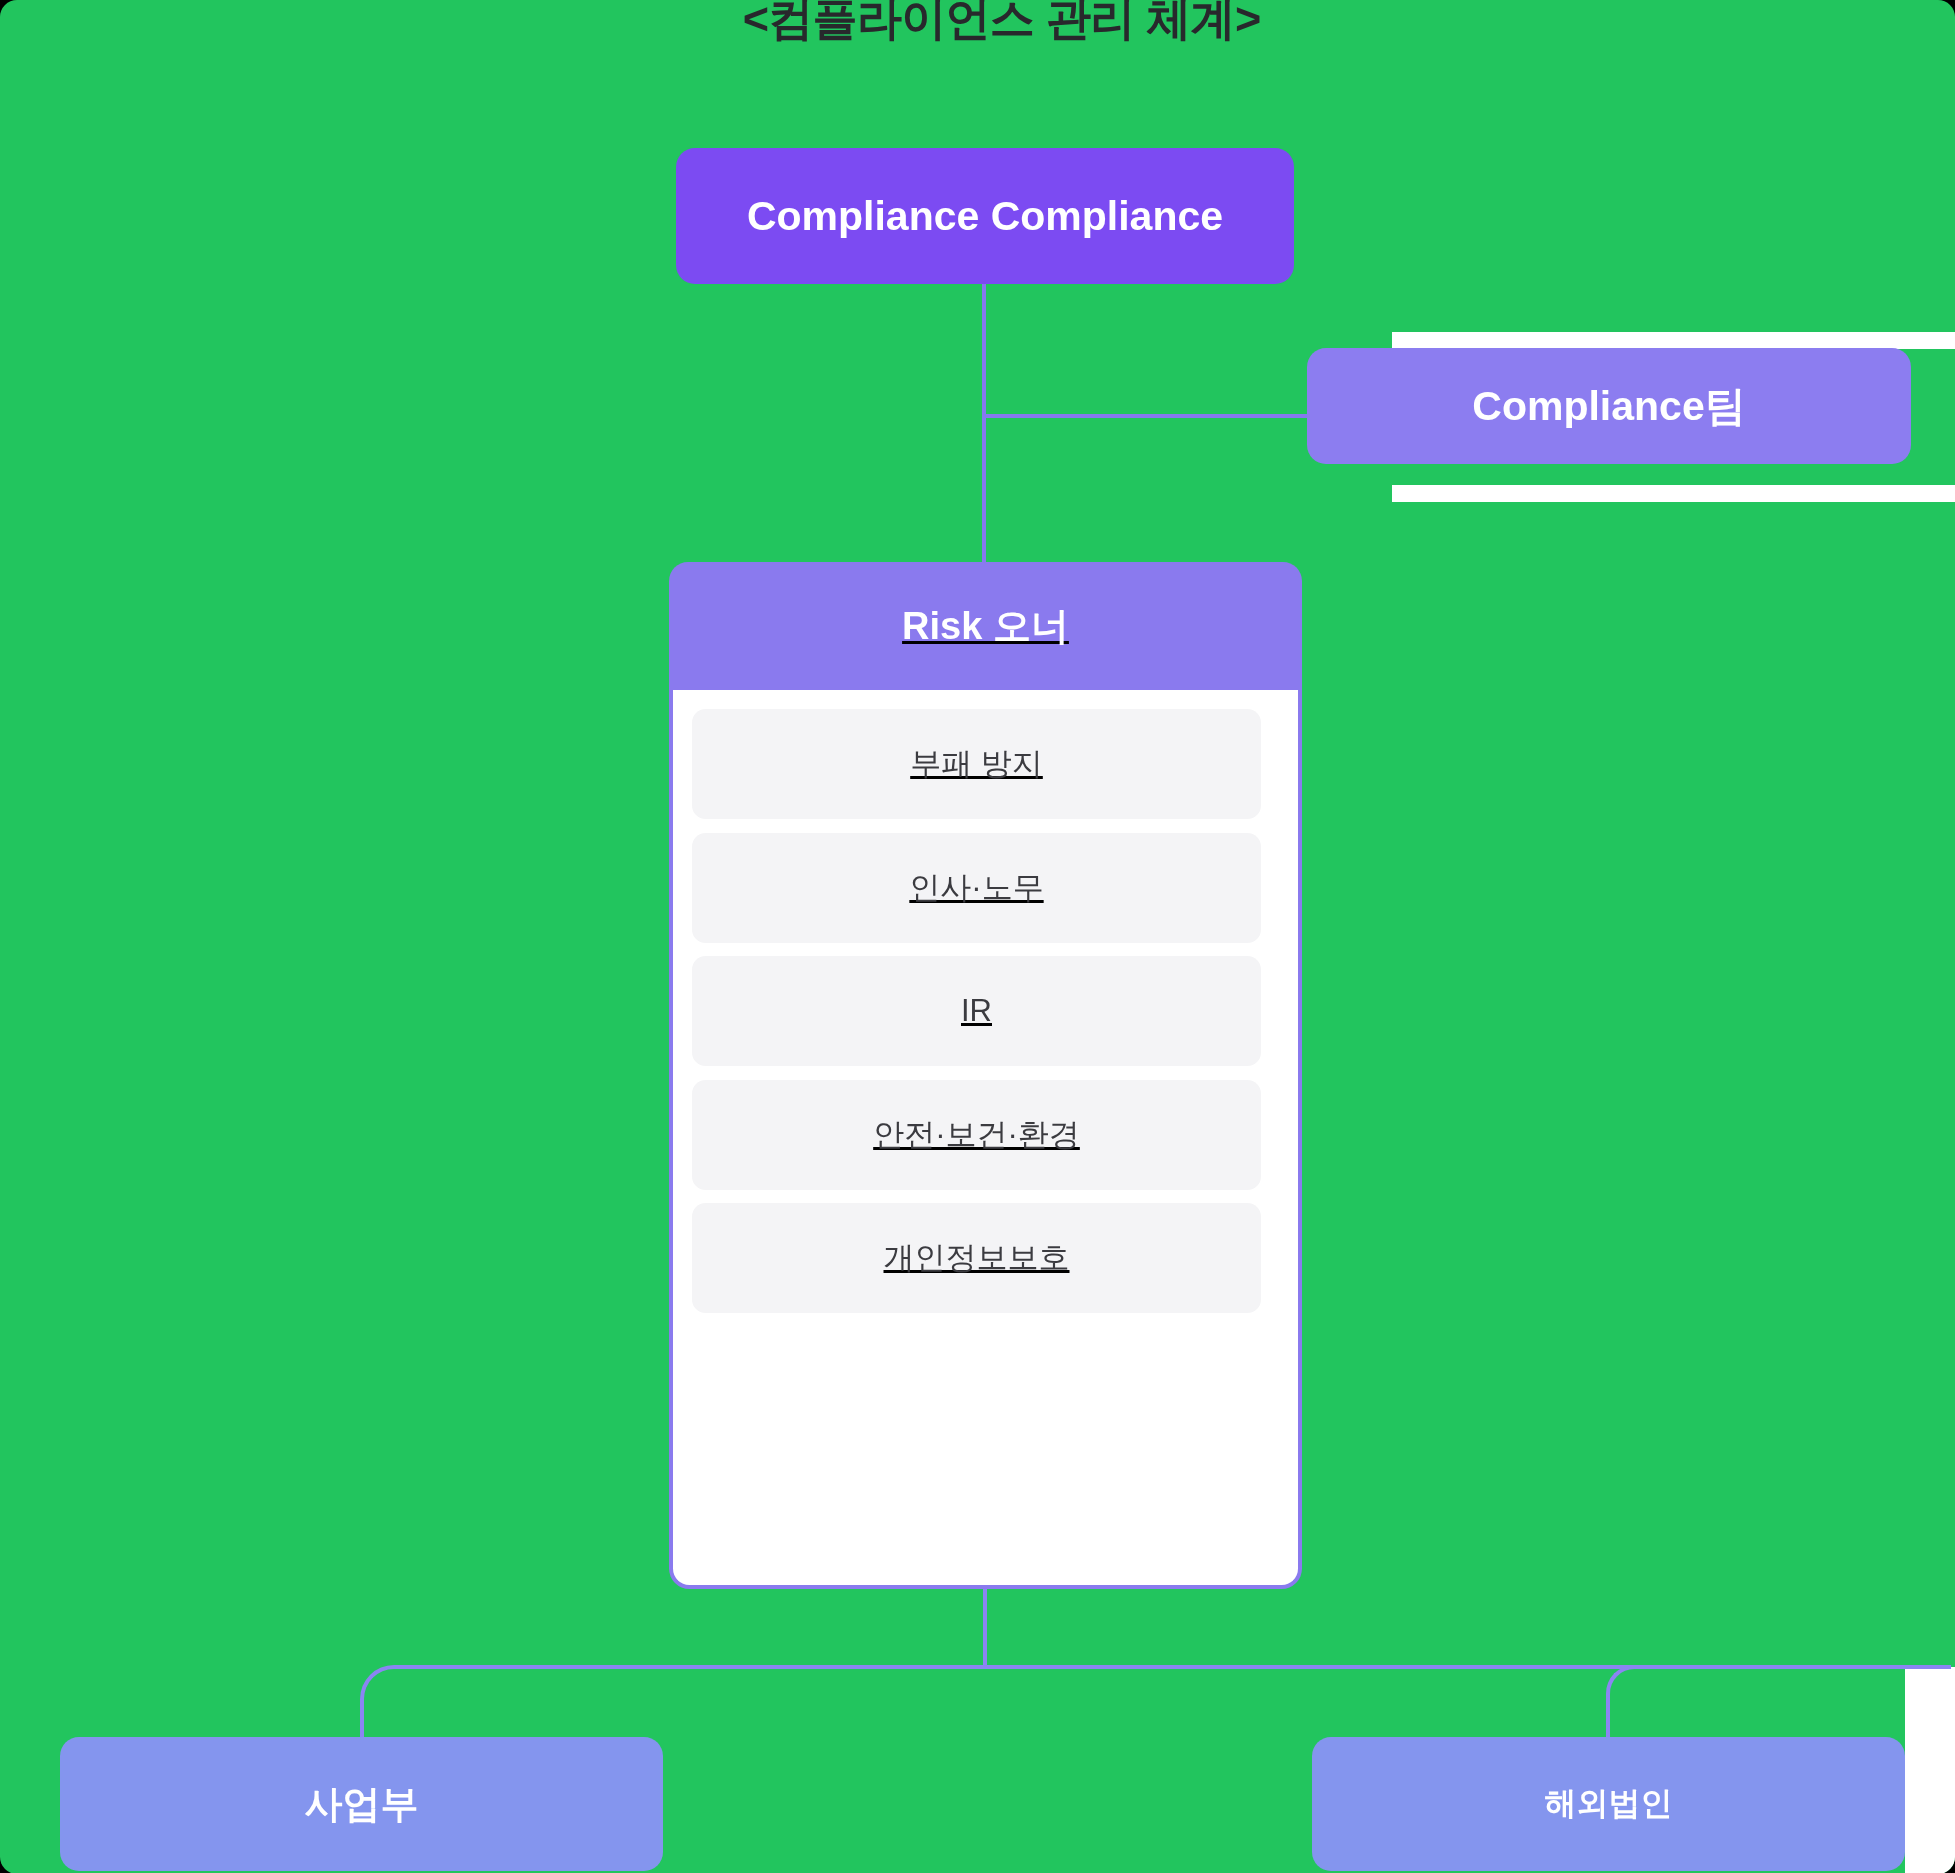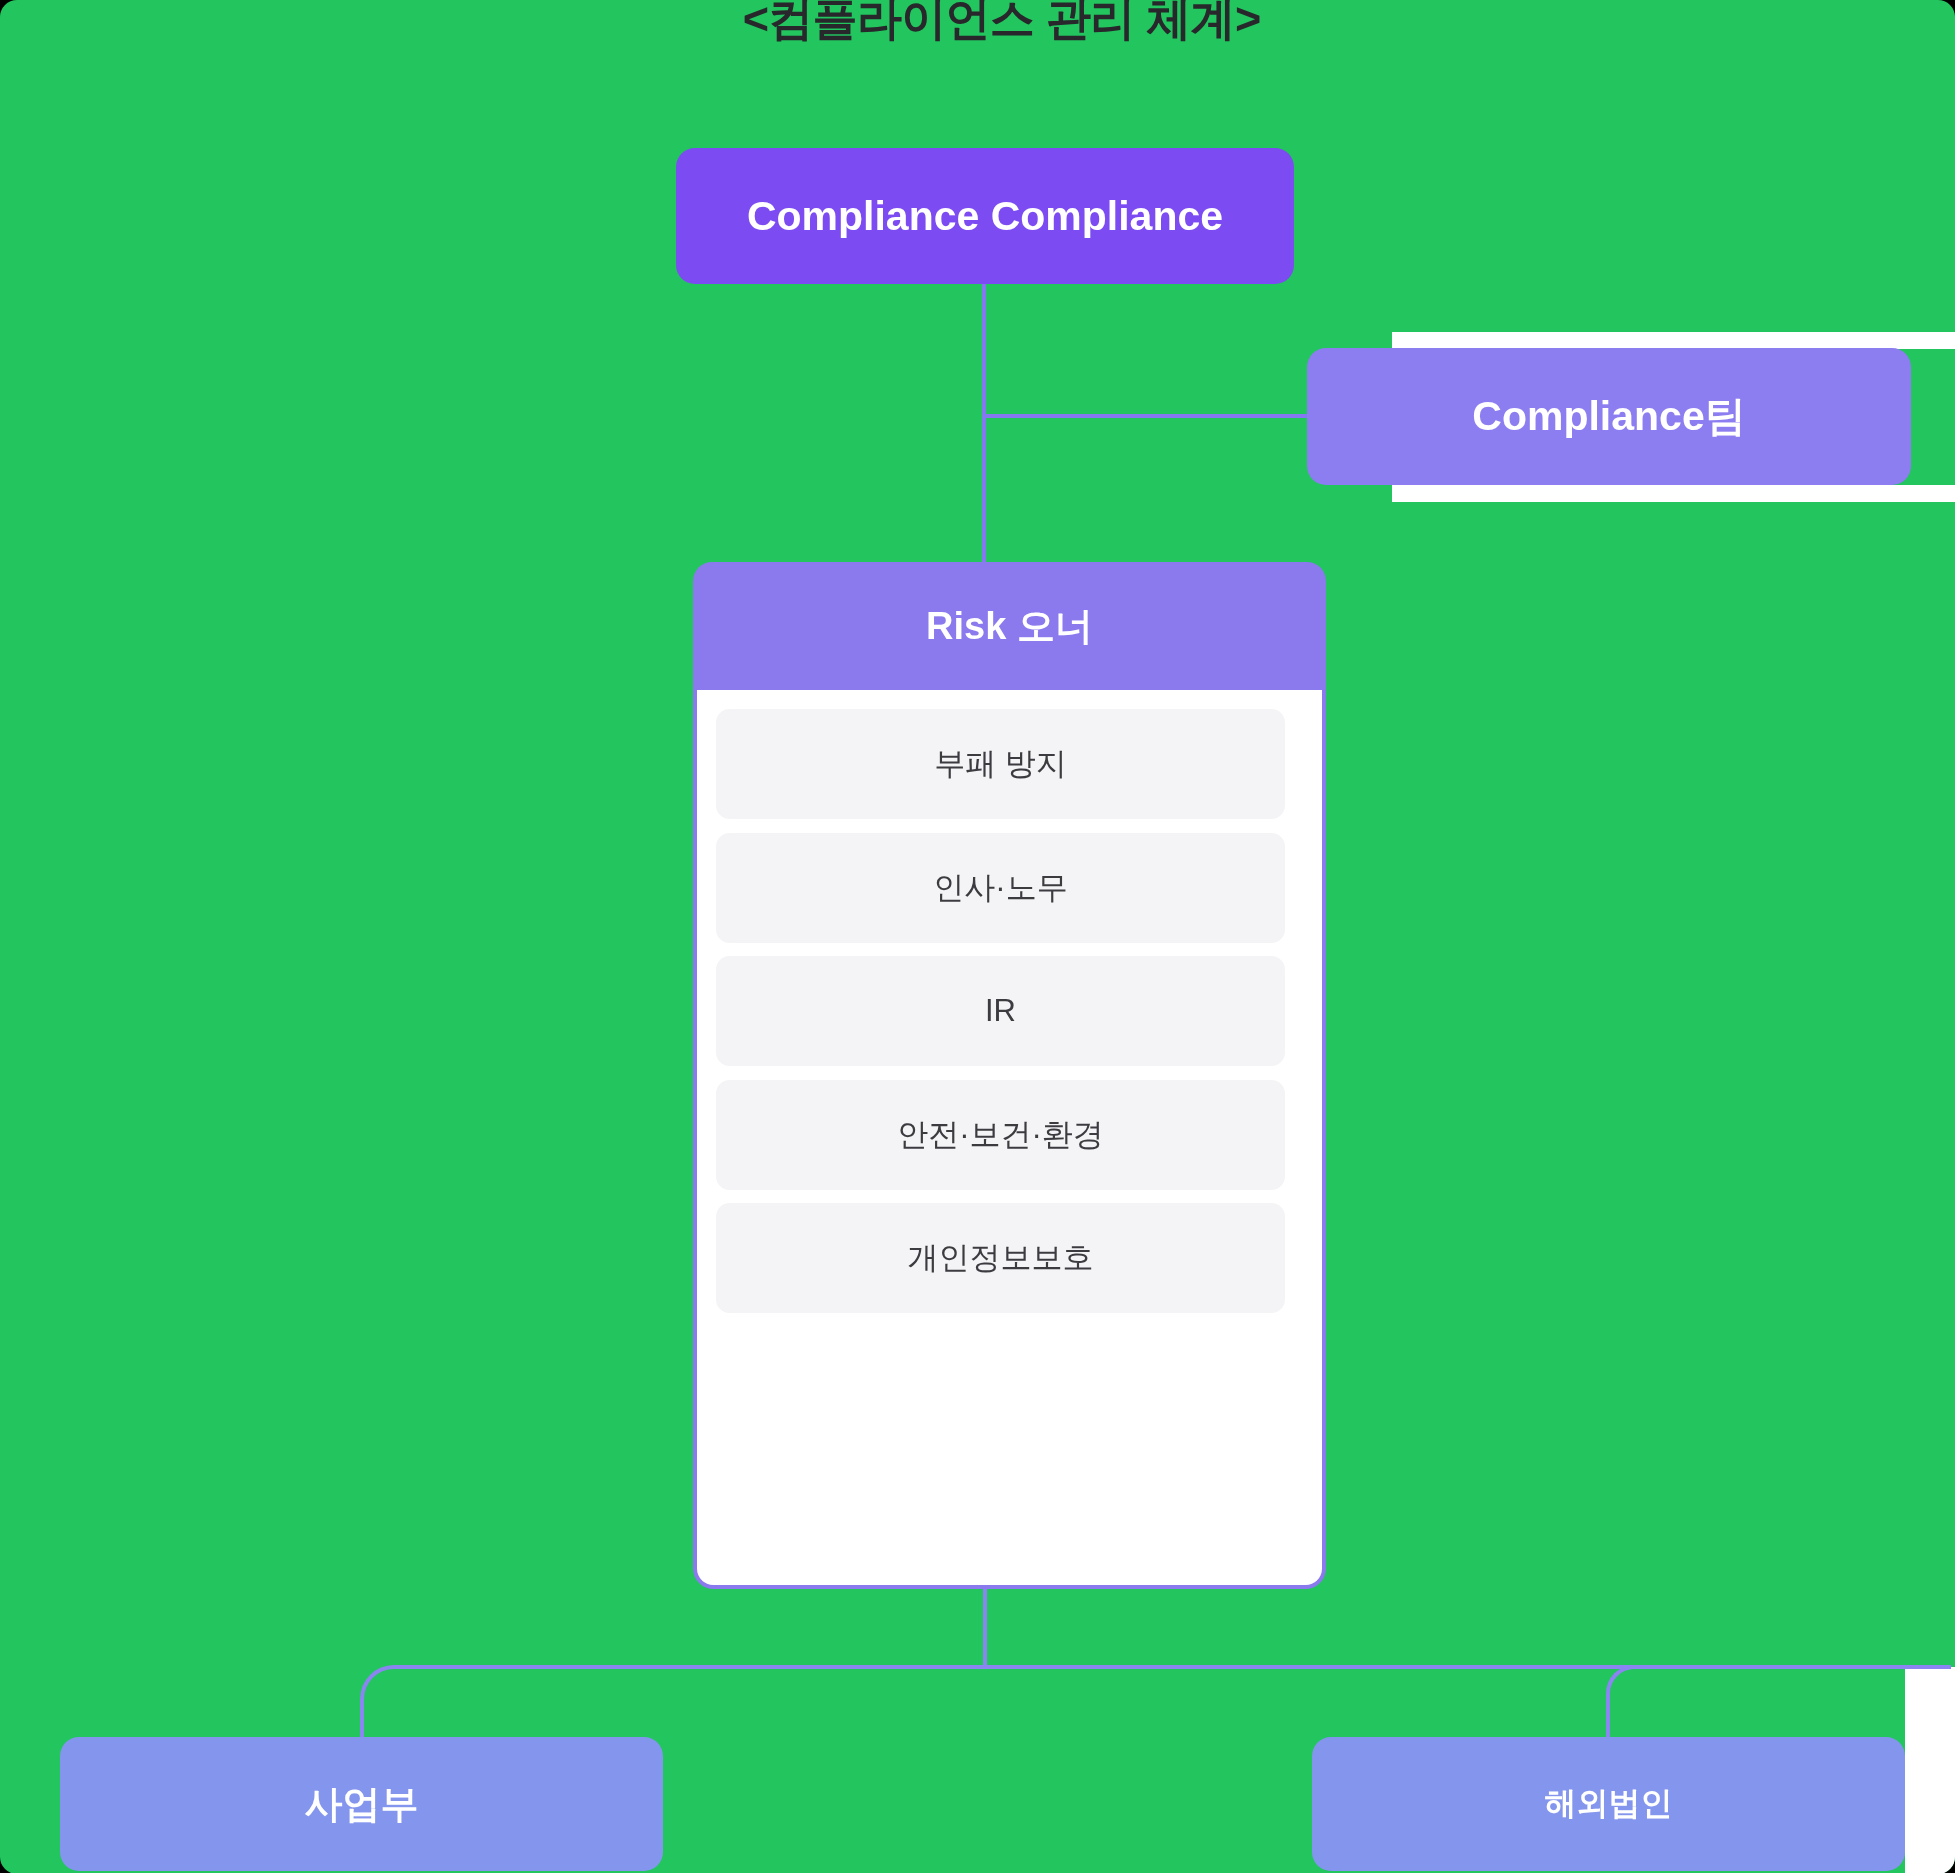--- a/index.html
+++ b/index.html
@@ -68,41 +68,42 @@
     font-weight: bold;
     border-radius: 19px;
     z-index: 4;
   }
   .committee-box {
     left: 676px; top: 148px; width: 618px; height: 136px;
     background: #7c4bf2;
     font-size: 41px;
   }
   .team-box {
-    left: 1307px; top: 348px; width: 604px; height: 137px;
+    left: 1307px; top: 348px; width: 604px; height: 116px;
     background: #8c7df0;
     font-size: 41px;
   }
   .business-box {
     left: 60px; top: 1737px; width: 603px; height: 134px;
     background: #8495ee;
     font-size: 38px;
   }
   .overseas-box {
     left: 1312px; top: 1737px; width: 593px; height: 134px;
     background: #8495ee;
     font-size: 32px;
   }
   
   .risk-card {
     position: absolute;
-    left: 693px; top: 562px;
+    left: 669px; top: 562px;
     width: 633px; height: 1310px;
     z-index: 4;
     box-sizing: border-box;
+    text-decoration: underline;
   }
   .risk-card-header {
     box-sizing: border-box;
     width: 100%; height: 128px;
     background: #8a7aee;
     border-top-left-radius: 19px;
     border-top-right-radius: 19px;
     display: flex; align-items: center; justify-content: center;
     color: #ffffff; font-size: 38px; font-weight: bold;
   }

